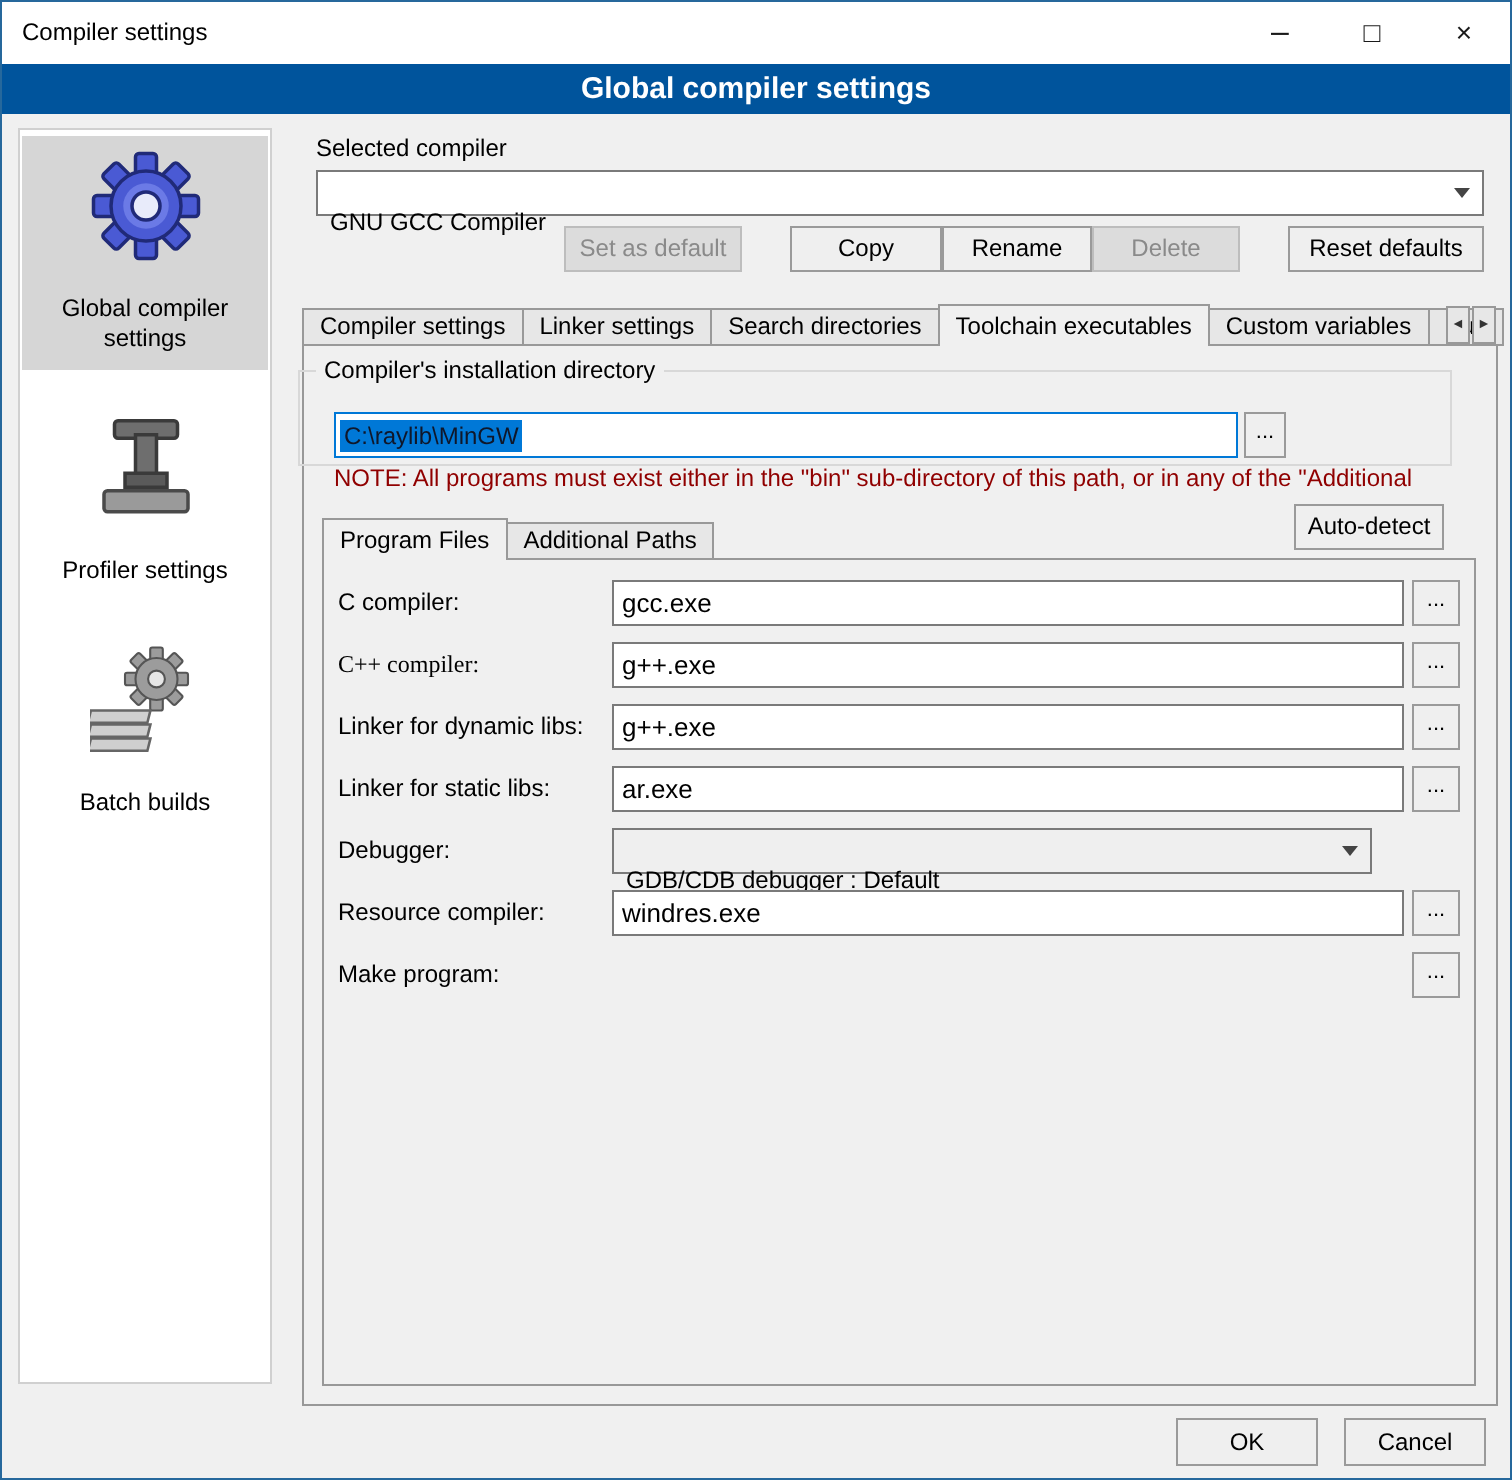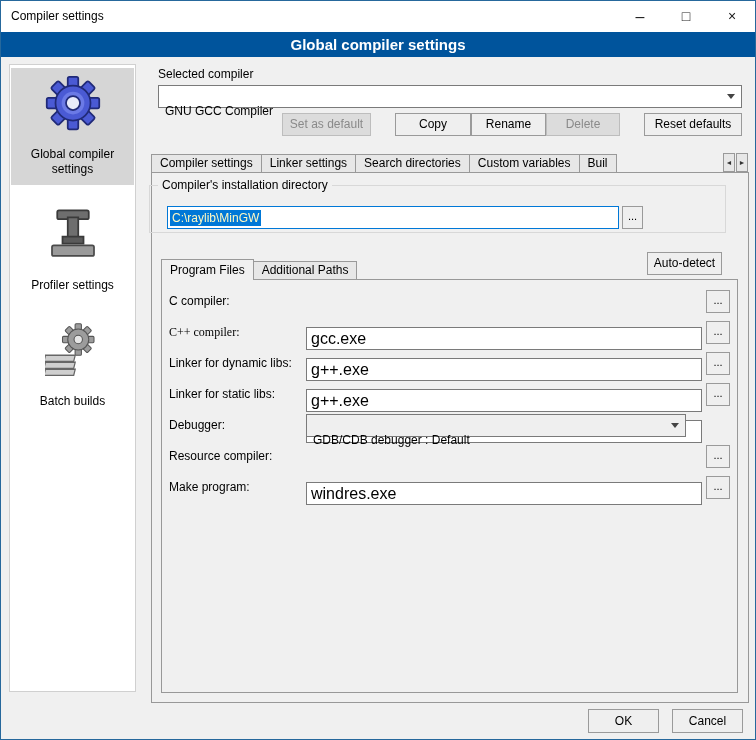--- a/index.html
+++ b/index.html
@@ -74,27 +74,27 @@
   .panel { position:absolute; background:#f0f0f0; border:1px solid #989898; }
 
   
   .groupbox { position:absolute; border:1px solid #d8d8d8; }
   .groupbox .legend {
     position:absolute; top:-8px; left:8px; background:#f0f0f0; padding:0 4px; font-size:12px;
   }
 
   .textinput {
     position:absolute; height:23px; background:#fff; border:1px solid #7a7a7a;
-    font-size:16px; padding:0 4px; font-family:inherit;margin-top:37px;
+    font-size:13px; padding:0 4px; font-family:inherit;
   }
   .dir-input {
     position:absolute; height:23px; background:#fff; border:1px solid #0078d7;
     display:flex; align-items:center; padding:0 2px;
   }
-  .dir-input .sel { background:#0078d7; color:#fef9c3; padding:1px 2px; font-size:12px; white-space:nowrap; }
+  .dir-input .sel { background:#0078d7; color:#0f172a; padding:1px 2px; font-size:12px; white-space:nowrap; }
 
   .note {
     position:absolute; color:#900000; font-size:12px; white-space:nowrap; overflow:hidden;
   }
 
   .dots {
     position:absolute; height:23px; background:#efefef; border:1px solid #9a9a9a;
     font-size:11px; text-align:center; line-height:18px;
   }
 </style>
@@ -184,38 +184,40 @@
   <div class="btn disabled" style="left:281px; top:112px; width:89px;">Set as default</div>
   <div class="btn" style="left:394px; top:112px; width:76px;">Copy</div>
   <div class="btn" style="left:470px; top:112px; width:75px;">Rename</div>
   <div class="btn disabled" style="left:545px; top:112px; width:74px;">Delete</div>
   <div class="btn" style="left:643px; top:112px; width:98px;">Reset defaults</div>
 
   <div class="tabstrip" style="left:150px; top:151px; height:21px;">
     <div class="tab">Compiler settings</div>
     <div class="tab">Linker settings</div>
     <div class="tab">Search directories</div>
+    <div class="tab active">Toolchain executables</div>
     <div class="tab">Custom variables</div>
     <div class="tab">Buil</div>
   </div>
   <div class="tab-scroll" style="left:722px; top:152px;">◄</div>
   <div class="tab-scroll" style="left:735px; top:152px;">►</div>
 
   <div class="panel" style="left:150px; top:171px; width:598px; height:531px;"></div>
 
   <div class="groupbox" style="left:148px; top:184px; width:577px; height:48px;">
     <span class="legend">Compiler's installation directory</span>
   </div>
 
   <div class="dir-input" style="left:166px; top:205px; width:452px;">
     <span class="sel">C:\raylib\MinGW</span>
   </div>
   <div class="dots" style="left:621px; top:205px; width:21px;">...</div>
   <div class="btn" style="left:646px; top:205px; width:75px;margin-top:46px;">Auto-detect</div>
 
+  <div class="note" style="left:166px; top:231px; width:568px;">NOTE: All programs must exist either in the "bin" sub-directory of this path, or in any of the "Additional</div>
 
   <div class="tabstrip" style="left:160px; top:258px; height:21px;">
     <div class="tab active">Program Files</div>
     <div class="tab">Additional Paths</div>
   </div>
   <div class="panel" style="left:160px; top:278px; width:577px; height:414px;"></div>
 
   <div class="lbl" style="left:168px; top:293px;">C compiler:</div>
   <input class="textinput" style="left: 305px; top: 289px; width: 396px;" value="gcc.exe">
   <div class="dots" style="left:705px; top:289px; width:24px;">...</div>

